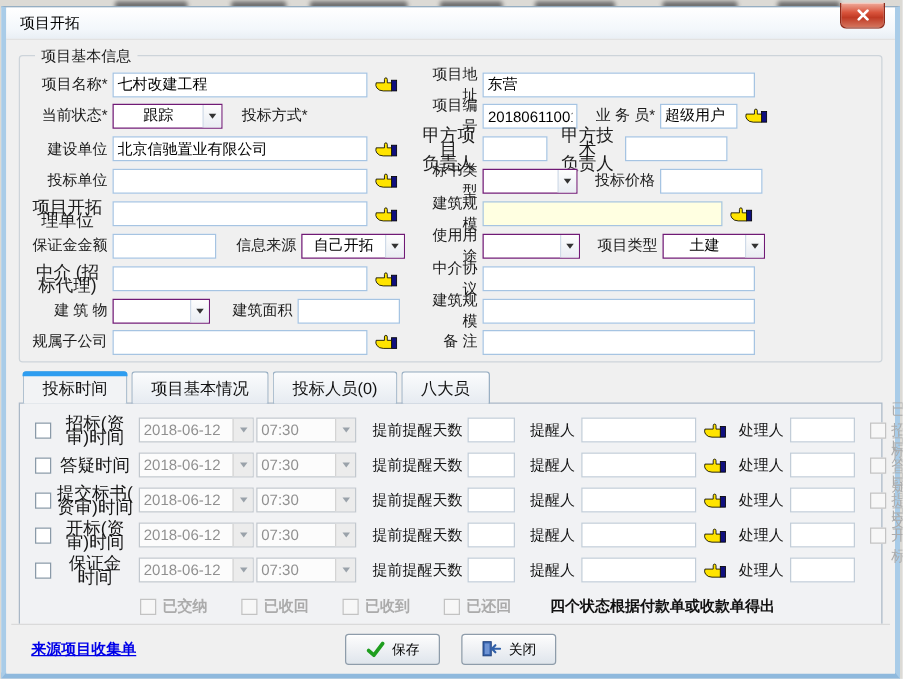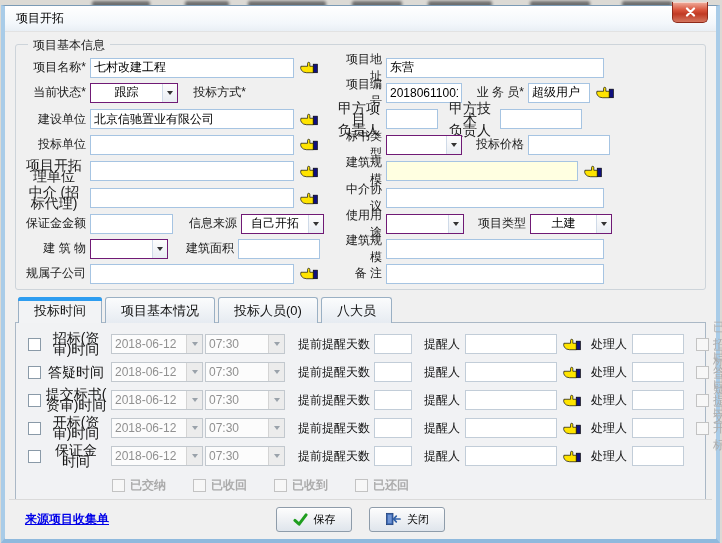--- a/index.html
+++ b/index.html
@@ -215,36 +215,20 @@
         <div class="rcol">
           <span class="lab lab-r">建筑规模</span>
           <input class="ip yellow w192" value="" style="">
           <svg class="hand-btn" viewBox="0 0 20 15">
               <rect x="15" y="4" width="4.3" height="9" fill="#10107e" stroke="#000" stroke-width="0.7"></rect>
               <path d="M2 6.2 L9 6.2 L9 3.4 Q9 2 10.2 2 Q11.4 2 11.4 3.4 L11.4 6.2 L15 6.2 L15 13 L8 13 Q4.5 13 2.6 10.5 Q1.2 8.6 2 6.2 Z" fill="#ffe400" stroke="#000" stroke-width="0.7"></path>
             </svg>
         </div>
       </div>
 
-      <div class="gb-row tall">
-        <div class="lcol">
-          <span class="lab lab-l ml">中介 (招
-标代理)</span>
-          <input class="ip w204" value="" style="">
-          <svg class="hand-btn" viewBox="0 0 20 15">
-              <rect x="15" y="4" width="4.3" height="9" fill="#10107e" stroke="#000" stroke-width="0.7"></rect>
-              <path d="M2 6.2 L9 6.2 L9 3.4 Q9 2 10.2 2 Q11.4 2 11.4 3.4 L11.4 6.2 L15 6.2 L15 13 L8 13 Q4.5 13 2.6 10.5 Q1.2 8.6 2 6.2 Z" fill="#ffe400" stroke="#000" stroke-width="0.7"></path>
-            </svg>
-        </div>
-        <div class="rcol">
-          <span class="lab lab-r">中介协议</span>
-          <input class="ip w218" value="" style="">
-        </div>
-      </div>
-
       <div class="gb-row">
         <div class="lcol">
           <span class="lab lab-l">保证金金额</span>
           <input class="ip w83" value="" style="">
           <span class="lab" style="width:56px;margin:0 4px 0 8px">信息来源</span>
           <div class="combo w83">
             <span class="ctxt">自己开拓</span>
             <span class="carr">
                 <span class="tri"></span>
               </span>
@@ -261,20 +245,36 @@
           <span class="lab" style="width:52px;margin:0 4px 0 10px">项目类型</span>
           <div class="combo w82">
             <span class="ctxt">土建</span>
             <span class="carr">
                 <span class="tri"></span>
               </span>
           </div>
         </div>
       </div>
 
+      <div class="gb-row tall">
+        <div class="lcol">
+          <span class="lab lab-l ml">中介 (招
+标代理)</span>
+          <input class="ip w204" value="" style="">
+          <svg class="hand-btn" viewBox="0 0 20 15">
+              <rect x="15" y="4" width="4.3" height="9" fill="#10107e" stroke="#000" stroke-width="0.7"></rect>
+              <path d="M2 6.2 L9 6.2 L9 3.4 Q9 2 10.2 2 Q11.4 2 11.4 3.4 L11.4 6.2 L15 6.2 L15 13 L8 13 Q4.5 13 2.6 10.5 Q1.2 8.6 2 6.2 Z" fill="#ffe400" stroke="#000" stroke-width="0.7"></path>
+            </svg>
+        </div>
+        <div class="rcol">
+          <span class="lab lab-r">中介协议</span>
+          <input class="ip w218" value="" style="">
+        </div>
+      </div>
+
       <div class="gb-row">
         <div class="lcol">
           <span class="lab lab-l">建 筑 物</span>
           <div class="combo w78">
             <span class="ctxt"></span>
             <span class="carr">
                 <span class="tri"></span>
               </span>
           </div>
           <span class="lab" style="width:56px;margin:0 4px 0 10px">建筑面积</span>
@@ -485,20 +485,21 @@
               <span>已收回</span>
             </span>
           <span class="dep-item">
               <span class="cb dis"></span>
               <span>已收到</span>
             </span>
           <span class="dep-item">
               <span class="cb dis"></span>
               <span>已还回</span>
             </span>
+          <span class="dep-note">四个状态根据付款单或收款单得出</span>
         </div>
       </div>
     </div>
   </div>
 
   <div class="footer">
     <a class="src-link">来源项目收集单</a>
     <div class="btns">
       <div class="btn">
         <svg width="15" height="13" viewBox="0 0 16 14">

